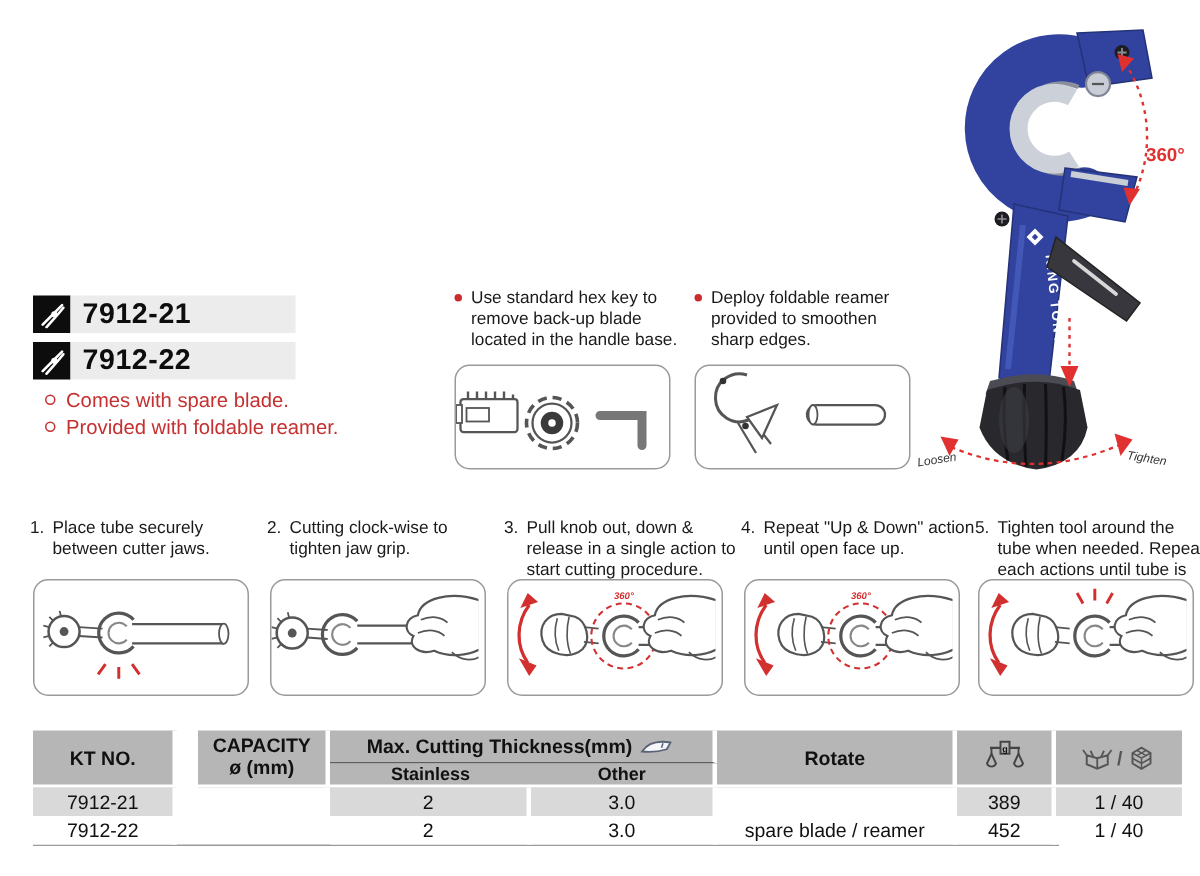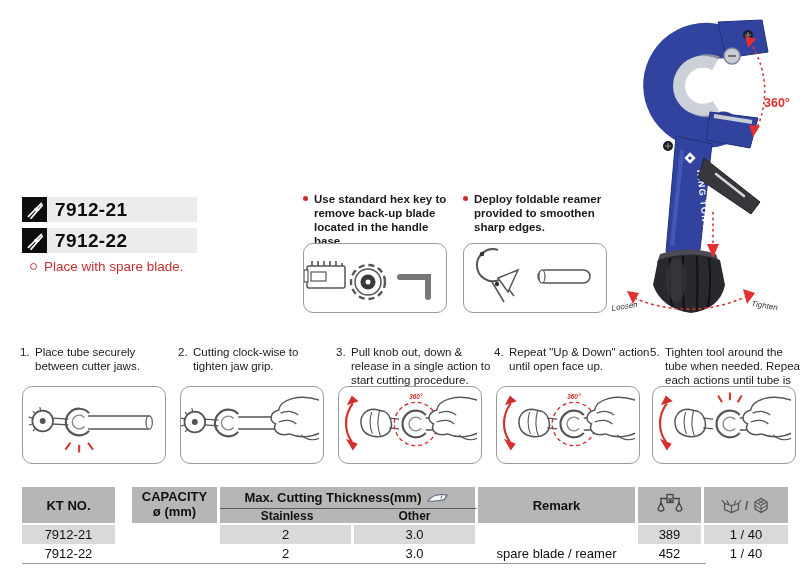--- a/index.html
+++ b/index.html
@@ -10,21 +10,21 @@
   .model-badge{position:absolute;left:22px;display:flex;height:25px;}
   .model-badge .ic{width:25px;height:25px;background:#0d0d0d;flex:none;display:flex;align-items:center;justify-content:center;}
   .model-badge .strip{width:142px;background:#ececec;display:flex;align-items:center;
                       padding-left:8px;font-weight:bold;font-size:19px;letter-spacing:.4px;color:#0d0d0d;}
 
   
   .feature{position:absolute;left:30px;display:flex;align-items:center;gap:7px;font-size:13.5px;color:#c53030;}
   .ring{width:5px;height:5px;border:1.4px solid #c53030;border-radius:50%;flex:none;}
 
   
-  .tip-text{position:absolute;display:flex;gap:6px;width:152px;font-size:11.5px;line-height:14px;color:#1a1a1a;font-weight:bold;}
+  .tip-text{position:absolute;display:flex;gap:6px;width:152px;font-size:11.5px;line-height:14px;color:#1a1a1a;}
   .dot{width:5px;height:5px;border-radius:50%;background:#cc2b2b;margin-top:4px;flex:none;}
   .box{position:absolute;border:1.6px solid #9a9a9a;border-radius:10px;background:#fff;}
 
   
   .step-text{position:absolute;display:flex;width:158px;font-size:11.5px;line-height:14px;color:#1a1a1a;}
   .step-num{flex:none;width:15px;}
 
   .product{position:absolute;left:598px;top:8px;width:202px;height:312px;}
 
   
@@ -95,21 +95,25 @@
         <path d="M4,19 L12,11 M7,21 L14,13" stroke="#fff" stroke-width="2" stroke-linecap="round"></path>
         <circle cx="13" cy="11" r="2.4" fill="#fff"></circle>
         <path d="M13,10 L19,4 M15,12 L20,6" stroke="#fff" stroke-width="2" stroke-linecap="round"></path>
       </svg>
     </span>
     <span class="strip">7912-22</span>
   </div>
 
   <div class="feature" style="top:259px">
     <span class="ring"></span>
-    <span>Place with spare blade.</span>
+    <span>Comes with spare blade.</span>
+  </div>
+  <div class="feature" style="top:277px">
+    <span class="ring"></span>
+    <span>Provided with foldable reamer.</span>
   </div>
 
   <div class="tip-text" style="left:303px;top:192px">
     <span class="dot"></span>
     <span>Use standard hex key to remove back-up blade located in the handle base.</span>
   </div>
   <div class="box" style="left:303px;top:243px;width:142px;height:68px">
     <svg width="138" height="64" viewBox="0 0 138 64">
       <rect x="3" y="22" width="38" height="22" rx="2" fill="#fff" stroke="#555" stroke-width="1.5"></rect>
       <path d="M8,22 V17 M14,22 V17 M20,22 V17 M26,22 V17 M32,22 V17 M38,22 V19" stroke="#555" stroke-width="1.6"></path>
@@ -271,21 +275,21 @@
     </div>
     <div class="th mct">
       <span>Max. Cutting Thickness(mm)</span>
       <svg width="24" height="12" viewBox="0 0 24 12">
         <path d="M2,9 C6,3 12,1.5 21,3 L18.5,7.5 C12,9.5 6.5,9.5 2,9 Z" fill="#f4f6fa" stroke="#5a6275" stroke-width="1.2"></path>
         <path d="M16,3.5 L15,6.5" stroke="#5a6275" stroke-width="1"></path>
       </svg>
     </div>
     <div class="th sub no-gap" style="grid-column:3">Stainless</div>
     <div class="th sub" style="grid-column:4">Other</div>
-    <div class="th span2" style="grid-column:5">Remark</div>
+    <div class="th span2" style="grid-column:5">Rotate</div>
     <div class="th span2" style="grid-column:6">
       <svg width="26" height="25" viewBox="0 0 26 25">
         <line x1="3" y1="5.5" x2="23" y2="5.5" stroke="#444" stroke-width="1.5"></line>
         <rect x="10" y="1.5" width="6" height="8" fill="#b6b6b6" stroke="#444" stroke-width="1.3"></rect>
         <text x="13" y="8" text-anchor="middle" font-size="6" fill="#111" font-weight="bold">g</text>
         <path d="M1,16 L4,9.5 L7,16 A3.2,3.2 0 0 1 1,16 Z" fill="none" stroke="#444" stroke-width="1.3"></path>
         <path d="M19,16 L22,9.5 L25,16 A3.2,3.2 0 0 1 19,16 Z" fill="none" stroke="#444" stroke-width="1.3"></path>
         <line x1="4" y1="5.5" x2="4" y2="10" stroke="#444" stroke-width="1.2"></line>
         <line x1="22" y1="5.5" x2="22" y2="10" stroke="#444" stroke-width="1.2"></line>
       </svg>

